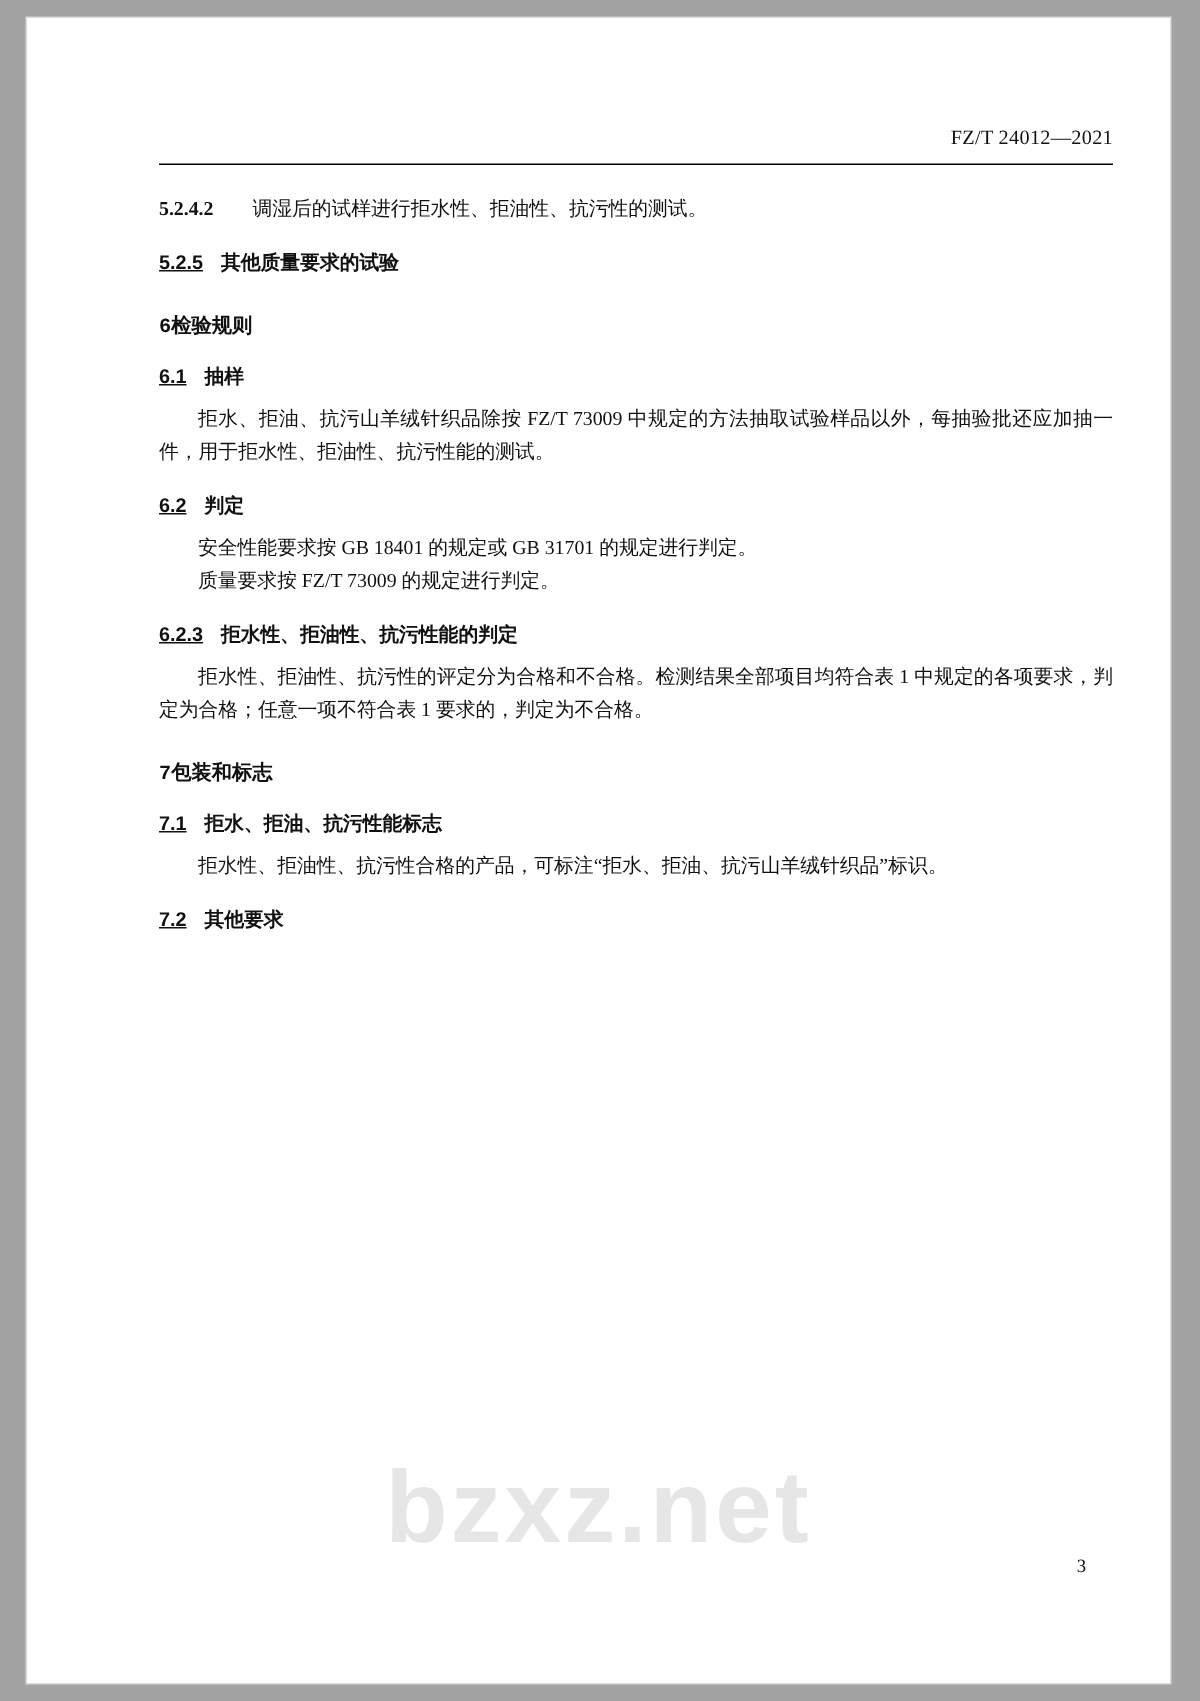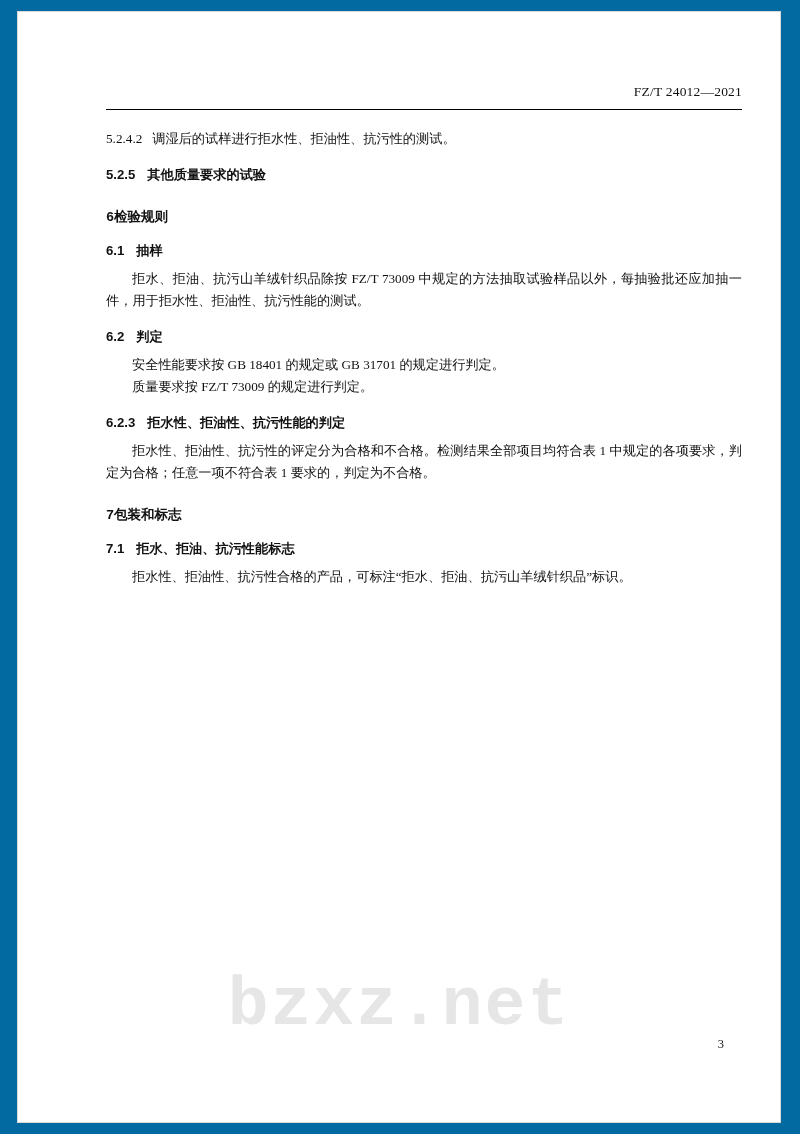--- a/index.html
+++ b/index.html
@@ -4,21 +4,21 @@
 <style>
   html, body {
     margin: 0;
     padding: 0;
     background: #ffffff;
   }
   .page {
     position: relative;
     width: 800px;
     height: 1134px;
-    background: #0369a1;
+    background: #a3a3a3;
     overflow: hidden;
     font-family: "Liberation Serif", "DejaVu Serif", serif;
     color: #111111;
   }
   .sheet {
     position: absolute;
     left: 18px;
     top: 12px;
     width: 762px;
     height: 1110px;
@@ -60,53 +60,55 @@
     font-weight: bold;
     font-size: 13.2px;
     line-height: 22px;
     margin-top: 14px;
     margin-bottom: 6px;
     font-family: "Liberation Sans", sans-serif;
   }
   .clause .num {
     display: inline-block;
     min-width: 0;
+    text-decoration: underline;
   }
   .clause .gap {
     display: inline-block;
     width: 12px;
   }
   .clause-major {
     font-weight: bold;
     font-size: 13.5px;
     margin-top: 22px;
     margin-bottom: 8px;
     font-family: Liberation Mono, monospace;
   }
   .sub-inline {
     font-size: 13.2px;
     line-height: 22px;
     margin-top: 2px;
   }
   .sub-inline .lead {
-    margin-right: 10px;
+    margin-right: 26px;
+    font-weight: bold;
   }
   .page-number {
     position: absolute;
     right: 56px;
     bottom: 70px;
     font-size: 12.5px;
   }
   .watermark {
     position: absolute;
     left: 0;
     right: 0;
     bottom: 78px;
     text-align: center;
-    font-family: Liberation Mono, monospace;
+    font-family: Liberation Sans, sans-serif;
     font-weight: bold;
     font-size: 68px;
     letter-spacing: 2px;
     color: #e6e6e6;
     user-select: none;
     pointer-events: none;
   }
 </style>
 </head>
 <body>
@@ -143,20 +145,21 @@
       <div class="clause"><span class="num">6.2.3</span><span class="gap"></span><span>拒水性、拒油性、抗污性能的判定</span></div>
 
       <p class="indent">拒水性、拒油性、抗污性的评定分为合格和不合格。检测结果全部项目均符合表 1 中规定的各项要求，判定为合格；任意一项不符合表 1 要求的，判定为不合格。</p>
 
       <div class="clause-major"><span class="num">7</span><span class="gap"></span><span>包装和标志</span></div>
 
       <div class="clause"><span class="num">7.1</span><span class="gap"></span><span>拒水、拒油、抗污性能标志</span></div>
 
       <p class="indent">拒水性、拒油性、抗污性合格的产品，可标注“拒水、拒油、抗污山羊绒针织品”标识。</p>
 
+      <div class="clause"><span class="num">7.2</span><span class="gap"></span><span>其他要求</span></div>
 
 
     </div>
 
     <div class="watermark">bzxz.net</div>
     <div class="page-number">3</div>
   </div>
 </div>
 
 </body></html>

